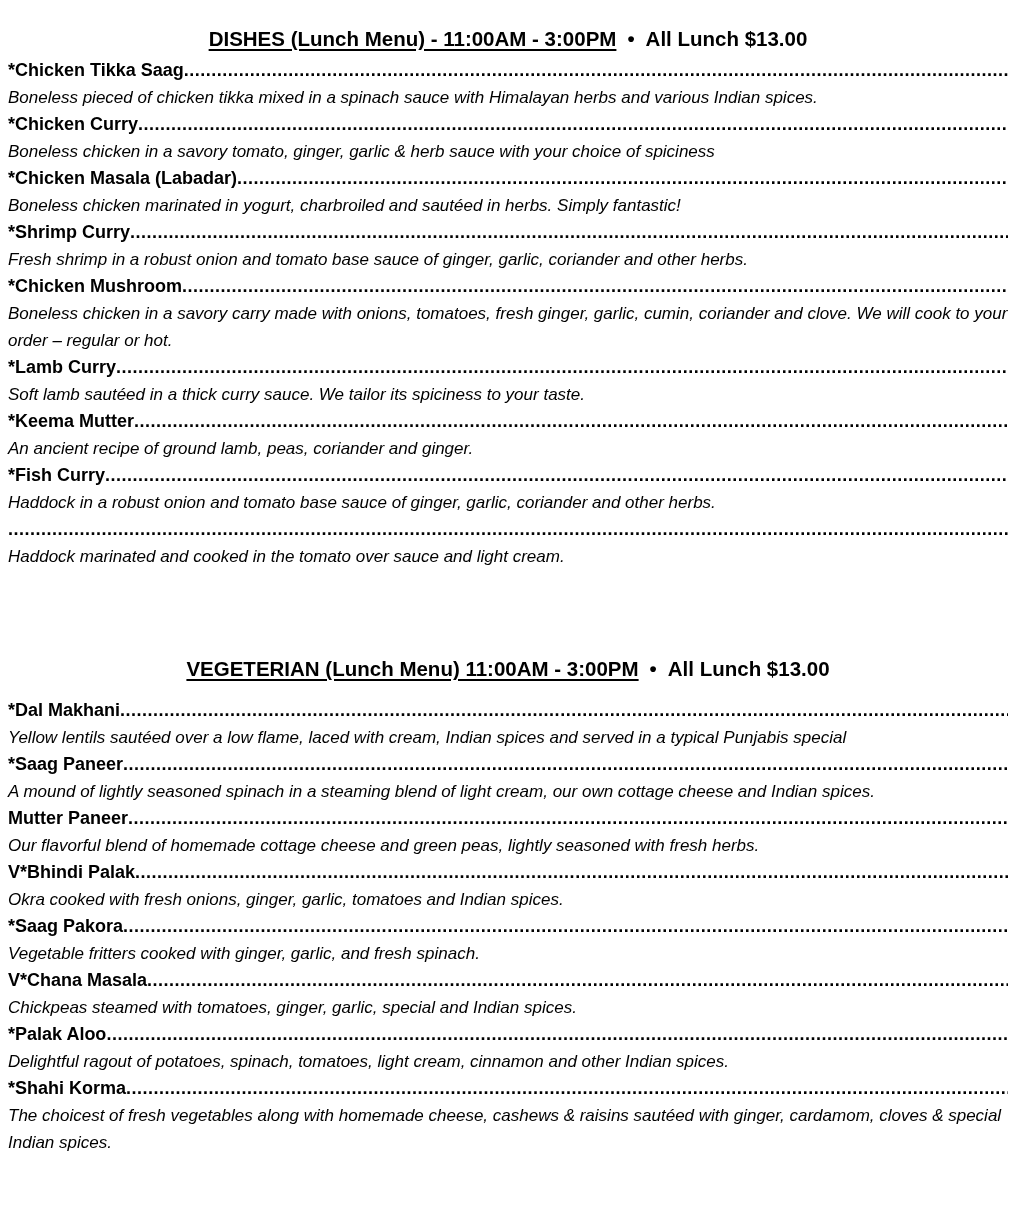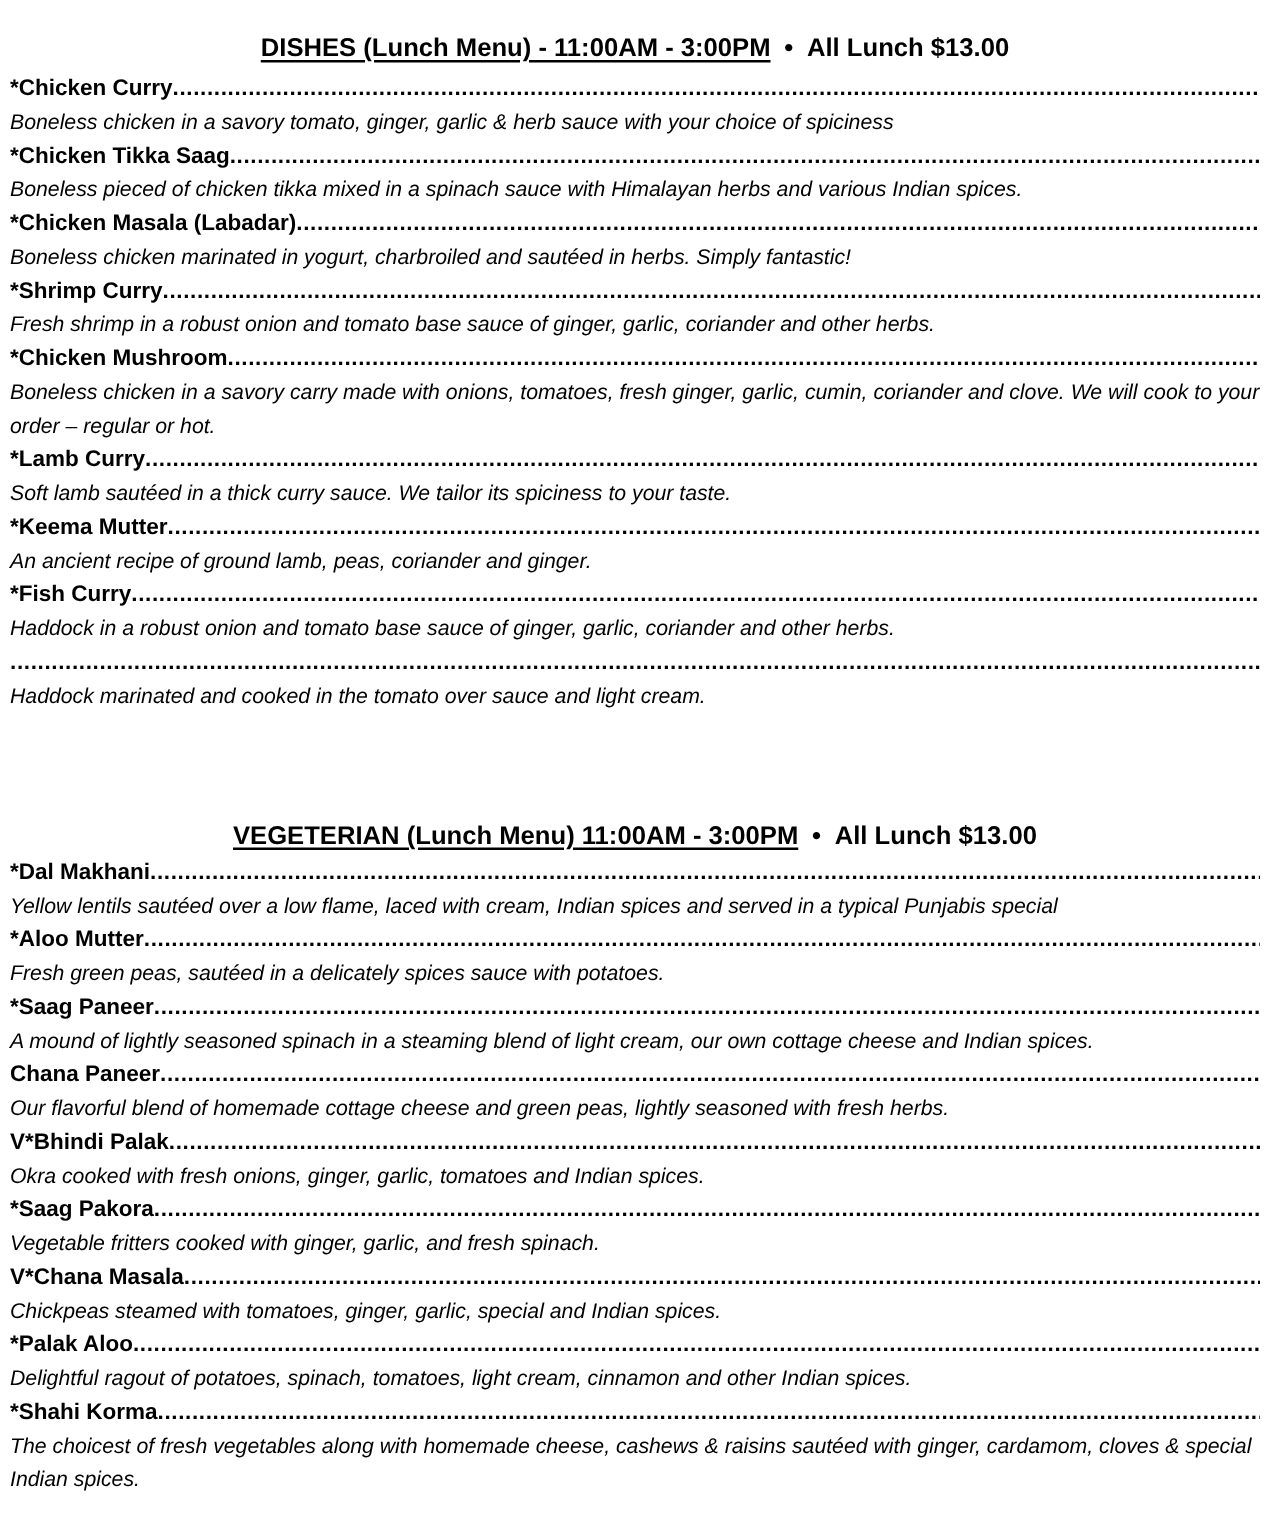--- a/index.html
+++ b/index.html
@@ -17,21 +17,21 @@
   }
   .menu-section + .menu-section { margin-top: 86px; }
   .section-title {
     text-align: center;
     font-size: 20.5px;
     font-weight: bold;
     line-height: 26px;
     margin-bottom: 5px;
     white-space: nowrap;
   }
-  .menu-section + .menu-section .section-title { margin-bottom: 2px; }
+  .menu-section + .menu-section .section-title { margin-bottom: 15px; }
   .title-underline {
     text-decoration: underline;
     text-decoration-thickness: 2px;
     text-underline-offset: 3px;
   }
   .title-sep { margin: 0 11px; }
   .menu-item { width: 100%; }
   .item-name-row {
     display: flex;
     align-items: baseline;
@@ -60,32 +60,32 @@
 <body>
 
 <div class="page" id="sections">
   <section class="menu-section">
     <h2 class="section-title">
       <span class="title-underline">DISHES (Lunch Menu) - 11:00AM - 3:00PM</span><span class="title-sep">•</span><span class="title-price">All Lunch $13.00</span>
     </h2>
     <div class="items">
   <div class="menu-item">
     <div class="item-name-row">
+      <span class="item-name">*Chicken Tikka Saag</span>
+            <span class="dots"></span>
+    </div>
+    <div class="item-desc">Boneless pieced of chicken tikka mixed in a spinach sauce with Himalayan herbs and various Indian spices.</div>
+  </div>
+
+  <div class="menu-item">
+    <div class="item-name-row">
       <span class="item-name">*Chicken Curry</span>
             <span class="dots"></span>
     </div>
     <div class="item-desc">Boneless chicken in a savory tomato, ginger, garlic &amp; herb sauce with your choice of spiciness</div>
-  </div>
-
-  <div class="menu-item">
-    <div class="item-name-row">
-      <span class="item-name">*Chicken Tikka Saag</span>
-            <span class="dots"></span>
-    </div>
-    <div class="item-desc">Boneless pieced of chicken tikka mixed in a spinach sauce with Himalayan herbs and various Indian spices.</div>
   </div>
 
   <div class="menu-item">
     <div class="item-name-row">
       <span class="item-name">*Chicken Masala (Labadar)</span>
             <span class="dots"></span>
     </div>
     <div class="item-desc">Boneless chicken marinated in yogurt, charbroiled and sautéed in herbs. Simply fantastic!</div>
   </div>
 
@@ -144,39 +144,32 @@
     </h2>
     <div class="items">
   <div class="menu-item">
     <div class="item-name-row">
       <span class="item-name">*Dal Makhani</span>
             <span class="dots"></span>
     </div>
     <div class="item-desc">Yellow lentils sautéed over a low flame, laced with cream, Indian spices and served in a typical Punjabis special</div>
   </div>
 
-  <div class="menu-item">
-    <div class="item-name-row">
-      <span class="item-name">*Aloo Mutter</span>
-            <span class="dots"></span>
-    </div>
-    <div class="item-desc">Fresh green peas, sautéed in a delicately spices sauce with potatoes.</div>
-  </div>
 
   <div class="menu-item">
     <div class="item-name-row">
       <span class="item-name">*Saag Paneer</span>
             <span class="dots"></span>
     </div>
     <div class="item-desc">A mound of lightly seasoned spinach in a steaming blend of light cream, our own cottage cheese and Indian spices.</div>
   </div>
 
   <div class="menu-item">
     <div class="item-name-row">
-      <span class="item-name">Chana Paneer</span>
+      <span class="item-name">Mutter Paneer</span>
             <span class="dots"></span>
     </div>
     <div class="item-desc">Our flavorful blend of homemade cottage cheese and green peas, lightly seasoned with fresh herbs.</div>
   </div>
 
   <div class="menu-item">
     <div class="item-name-row">
       <span class="item-name">V*Bhindi Palak</span>
             <span class="dots"></span>
     </div>

